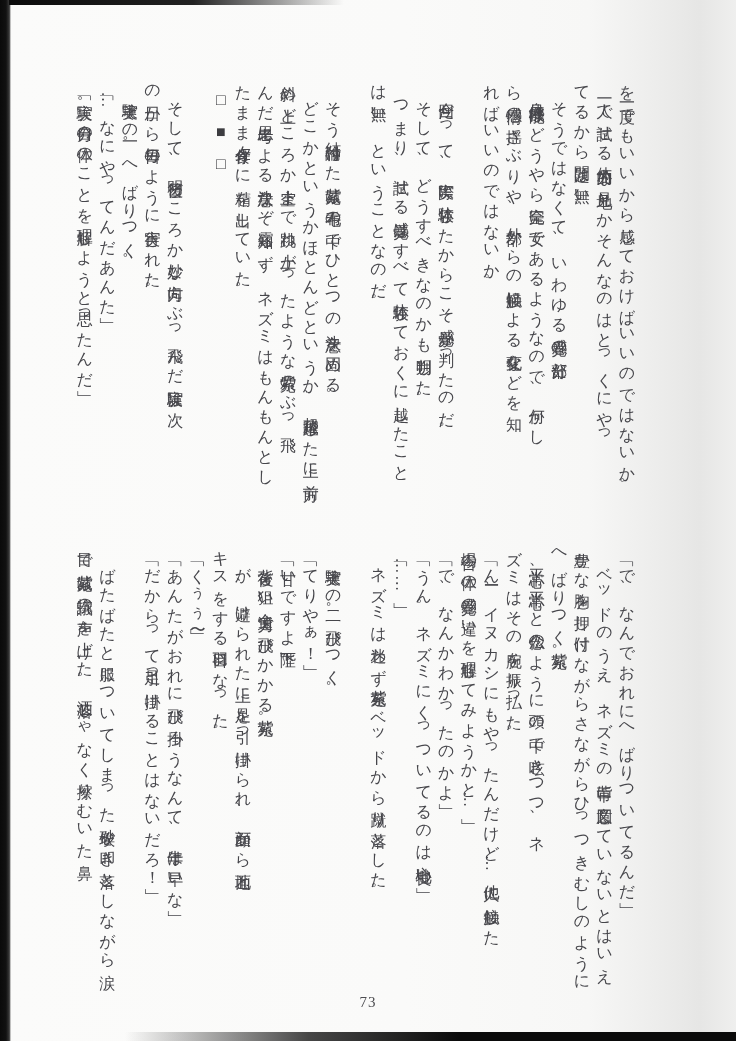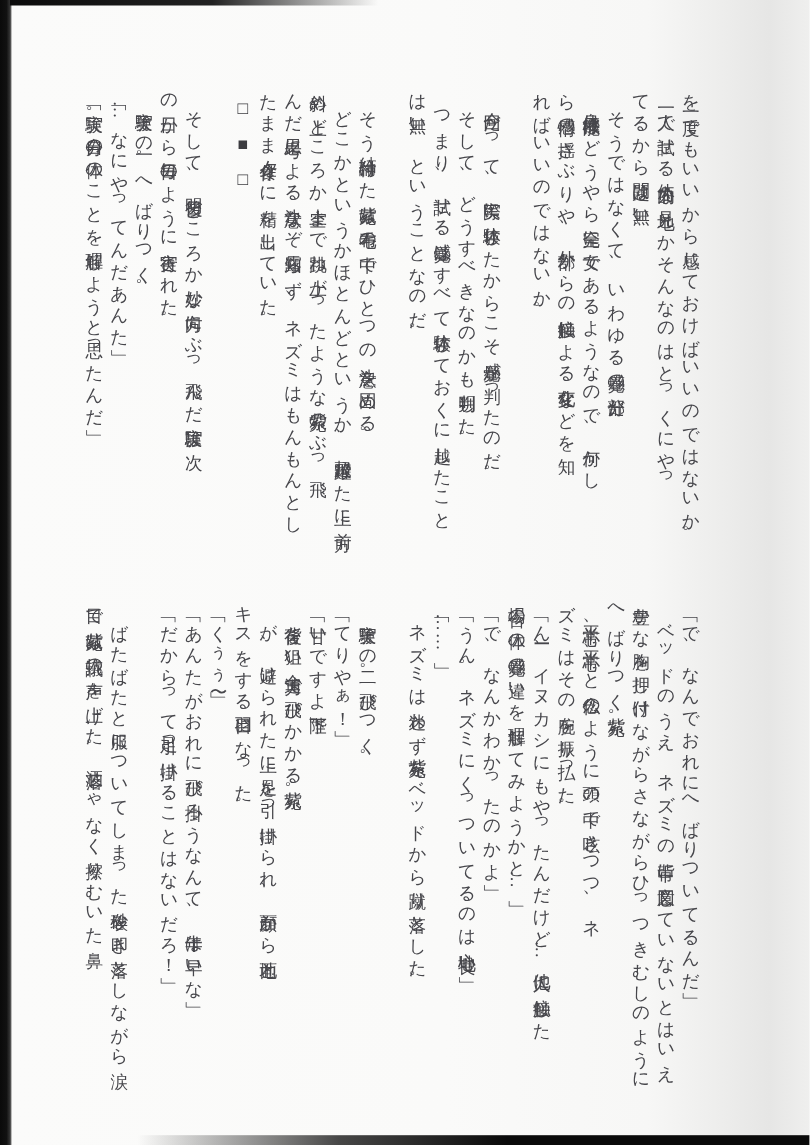--- a/index.html
+++ b/index.html
@@ -100,13 +100,14 @@
       <p class="ind ">が、避けられた上に足を引っ掛けられ、顔面から地面と</p>
       <p class="">キスをする羽目になった。</p>
       <p class="ind ">「くぅぅ〜」</p>
       <p class="ind ">「あんたがおれに飛び掛ろうなんて、十年は早いな」</p>
       <p class="ind ">「だからって足引っ掛けることはないだろ！」</p>
       <p class="">&nbsp;</p>
       <p class="ind ">ばたばたと服についてしまった砂埃を叩き落としながら涙</p>
       <p class="">目で紫苑は抗議の声を上げた。洒落じゃなく擦りむいた鼻</p>
     </div>
 
+  <div class="page-number">73</div>
 </div>
 
 </body></html>

